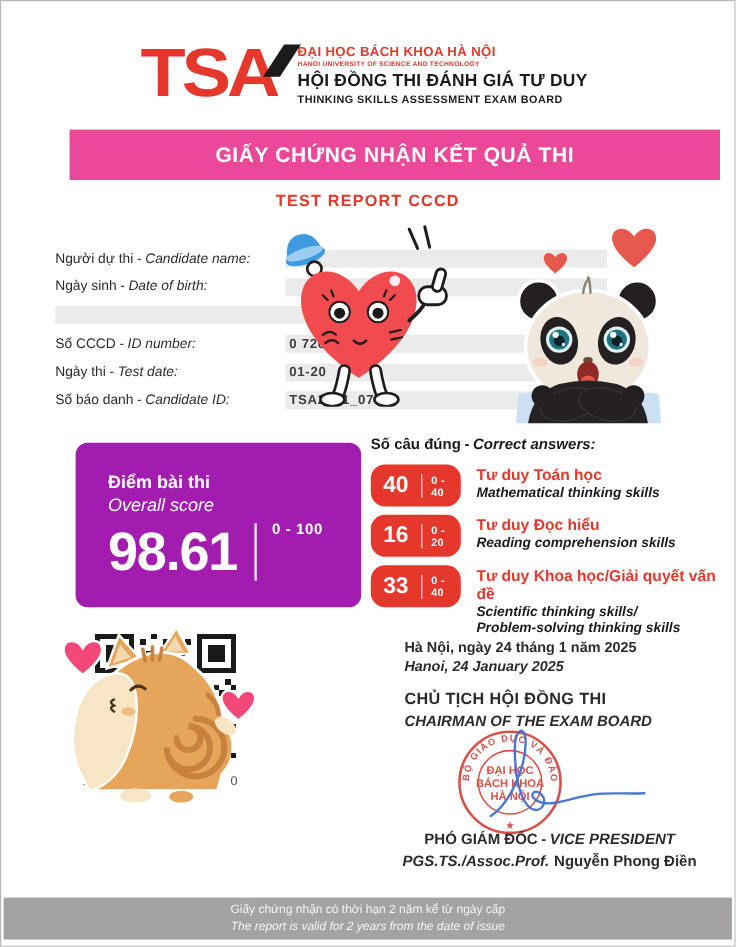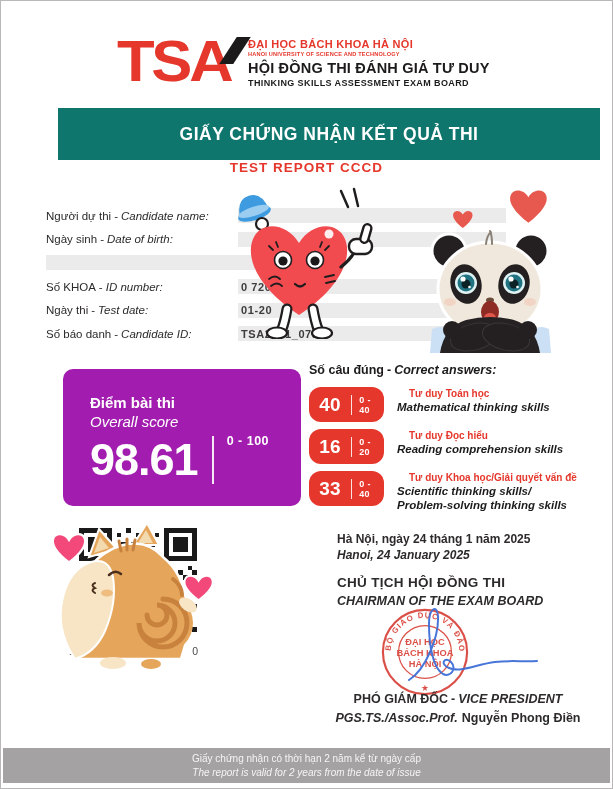--- a/index.html
+++ b/index.html
@@ -15,21 +15,21 @@
          display:inline-block; transform:scaleX(1.08); transform-origin:left top; }
   .logo-mark { position:absolute; right:-20px; top:2px; width:14px; height:27px;
                background:#1c1a1b; transform:skewX(-33deg); }
   .org { padding-top:3px; }
   .u-vi { color:#e5372b; font-weight:bold; font-size:11px; letter-spacing:.3px; }
   .u-en { color:#e5372b; font-size:5.6px; font-weight:bold; margin-top:1px; letter-spacing:.2px; }
   .b-vi { color:#1c1a1b; font-weight:bold; font-size:14.5px; margin-top:3px; letter-spacing:.2px; }
   .b-en { color:#1c1a1b; font-weight:bold; font-size:9px; margin-top:2px; letter-spacing:.4px; }
 
   
-  .banner { position:absolute; top:107px; left:12px; right:12px; height:52px; background:#0f766e;
+  .banner { position:absolute; top:107px; left:12px; right:12px; height:42px; background:#ec4899;
             color:#fff; display:flex; align-items:center; justify-content:center;
             font-weight:bold; font-size:17.5px; letter-spacing:.5px;margin-left:45px; }
   .trf { position:absolute; top:159px; left:0; right:0; text-align:center; color:#e5372b;
          font-weight:bold; font-size:13.5px; letter-spacing:1px; }
 
   
   .candidate { position:absolute; top:203px; left:45px; }
   .crow { display:flex; align-items:center; height:23.6px; }
   .clabel { width:192px; font-size:11.5px; color:#2d2a2b; }
   .sep { margin:0 3px; }
@@ -51,21 +51,21 @@
   .answers { position:absolute; left:308px; top:362px; }
   .a-head { font-size:12.5px; font-weight:bold; color:#1c1a1b; margin-bottom:10px; }
   .a-head .len { font-weight:bold; }
   .arow { display:flex; margin-bottom:7px; }
   .pill { width:75px; height:35px; background:#e5372b; border-radius:12px; color:#fff;
           display:flex; align-items:center; flex-shrink:0; }
   .pnum { width:42px; text-align:center; font-size:19px; font-weight:bold; }
   .pdiv { width:1.5px; height:20px; background:#fff; opacity:.85; }
   .prange { font-size:9px; font-weight:bold; padding-left:7px; letter-spacing:.3px; }
   .alabels { margin-left:13px; padding-top:1px; width:200px; }
-  .avi { color:#e5372b; font-size:10px; font-weight:bold;margin-left:12px; }
+  .avi { color:#e5372b; font-size:13px; font-weight:bold; }
   .aen { color:#1c1a1b; font-size:11.5px; font-style:italic; font-weight:bold; line-height:14px; margin-top:1px; }
   .aen2 { margin-top:0; }
 
   
   .qr { position:absolute; left:78px; top:527px; }
   .serial { position:absolute; left:68px; top:644px; width:130px; display:flex;
             justify-content:space-between; font-size:10.5px; color:#4a4a4a; letter-spacing:1px; }
 
   
   .signoff { position:absolute; left:336px; top:531px; width:242px; text-align:left; }
@@ -137,21 +137,21 @@
           <span class="cval"></span>
         </div>
     </div>
     <div class="crow">
       <div class="cbar">
           <span class="cval"></span>
         </div>
     </div>
     <div class="crow">
       <div class="clabel">
-        <span>Số KHOA</span><span class="sep">-</span><span class="len">ID number:</span>
+        <span>Số CCCD</span><span class="sep">-</span><span class="len">ID number:</span>
       </div>
       <div class="cbar">
           <span class="cval">0 7207  410</span>
         </div>
     </div>
     <div class="crow">
       <div class="clabel">
         <span>Ngày thi</span><span class="sep">-</span><span class="len">Test date:</span>
       </div>
       <div class="cbar">

